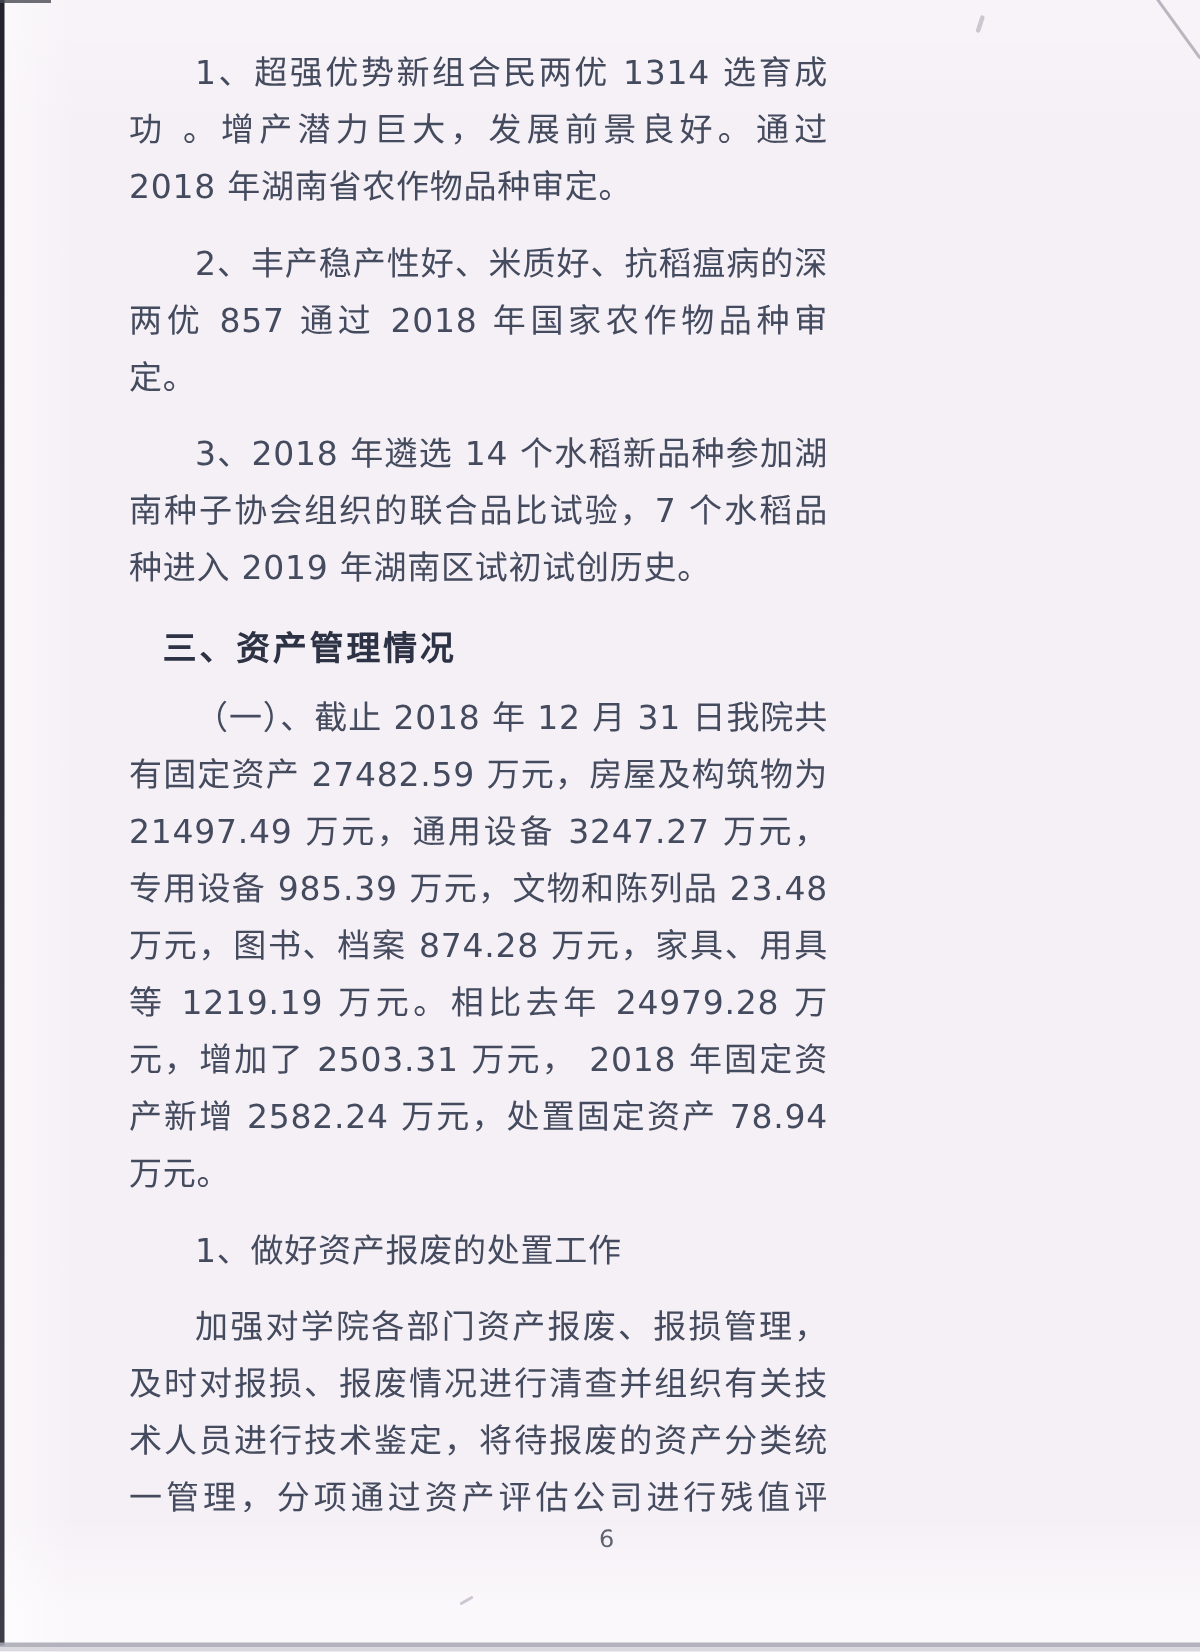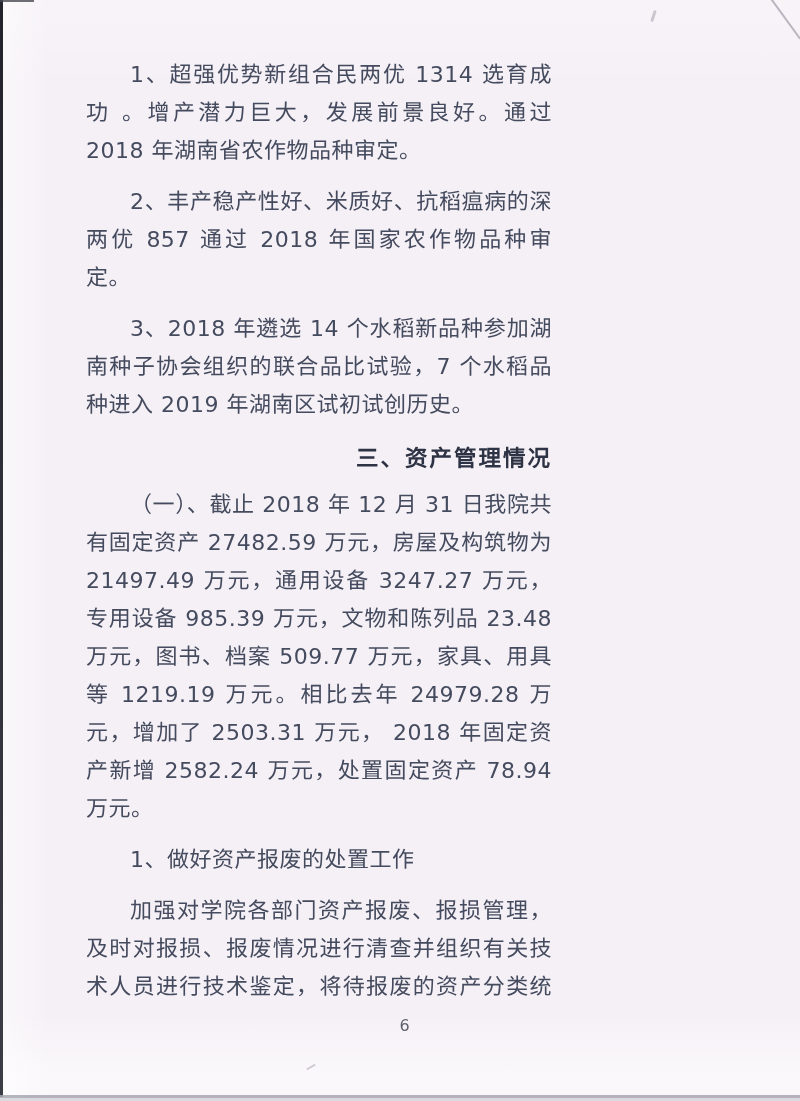--- a/index.html
+++ b/index.html
@@ -48,30 +48,30 @@
     position:absolute;left:0;right:0;bottom:3px;height:3px;
     background:var(--scan-line);opacity:.85;
   }
   .edge-bottom-under{
     position:absolute;left:0;right:0;bottom:0;height:3px;background:#d9d9df;
   }
   
   .content{
     position:absolute;left:0;top:0;
     box-sizing:border-box;width:640px;height:1008px;overflow:hidden;
-    padding:56px 88px 0 86px;
+    padding:31px 88px 0 86px;
     color:var(--ink);
     font-size:22px;line-height:38px;letter-spacing:.5px;
     text-align:justify;
   }
   .content p{margin:0 0 13px 0;text-indent:2em;}
   .content h3{
     margin:15px 0 9px 0;text-indent:1em;
     color:var(--heading-ink);font-size:22.5px;font-weight:bold;
-    letter-spacing:2px;text-align:right;
+    letter-spacing:2px;text-align:left;
   }
   .page-number{
     position:absolute;left:0;top:1016px;width:810px;
     text-align:center;font-size:16px;color:var(--page-number-ink);
     letter-spacing:1px;
   }
 </style>
 </head>
 <body>
 
@@ -83,21 +83,21 @@
   <div class="speck-1"></div>
   <div class="speck-2"></div>
 
   <div class="content">
     <p>1、超强优势新组合民两优 1314 选育成功 。增产潜力巨大，发展前景良好。通过 2018 年湖南省农作物品种审定。</p>
     <p>2、丰产稳产性好、米质好、抗稻瘟病的深两优 857 通过 2018 年国家农作物品种审定。</p>
     <p>3、2018 年遴选 14 个水稻新品种参加湖南种子协会组织的联合品比试验，7 个水稻品种进入 2019 年湖南区试初试创历史。</p>
 
     <h3>三、资产管理情况</h3>
 
-    <p>（一）、截止 2018 年 12 月 31 日我院共有固定资产 27482.59 万元，房屋及构筑物为 21497.49 万元，通用设备 3247.27 万元，专用设备 985.39 万元，文物和陈列品 23.48 万元，图书、档案 509.77 万元，家具、用具等 1219.19 万元。相比去年 24979.28 万元，增加了 2503.31 万元， 2018 年固定资产新增 2582.24 万元，处置固定资产 78.94 万元。</p>
+    <p>（一）、截止 2018 年 12 月 31 日我院共有固定资产 27482.59 万元，房屋及构筑物为 21497.49 万元，通用设备 3247.27 万元，专用设备 985.39 万元，文物和陈列品 23.48 万元，图书、档案 874.28 万元，家具、用具等 1219.19 万元。相比去年 24979.28 万元，增加了 2503.31 万元， 2018 年固定资产新增 2582.24 万元，处置固定资产 78.94 万元。</p>
     <p>1、做好资产报废的处置工作</p>
     <p>加强对学院各部门资产报废、报损管理，及时对报损、报废情况进行清查并组织有关技术人员进行技术鉴定，将待报废的资产分类统一管理，分项通过资产评估公司进行残值评估。今年办理资产报废处置手续 2 批次，原值为 78.8 多万元，收回残值近 2 万多元。全部上缴</p>
   </div>
 
   <div class="page-number">6</div>
 
   <div class="edge-bottom"></div>
   <div class="edge-bottom-under"></div>
 </div>
 

